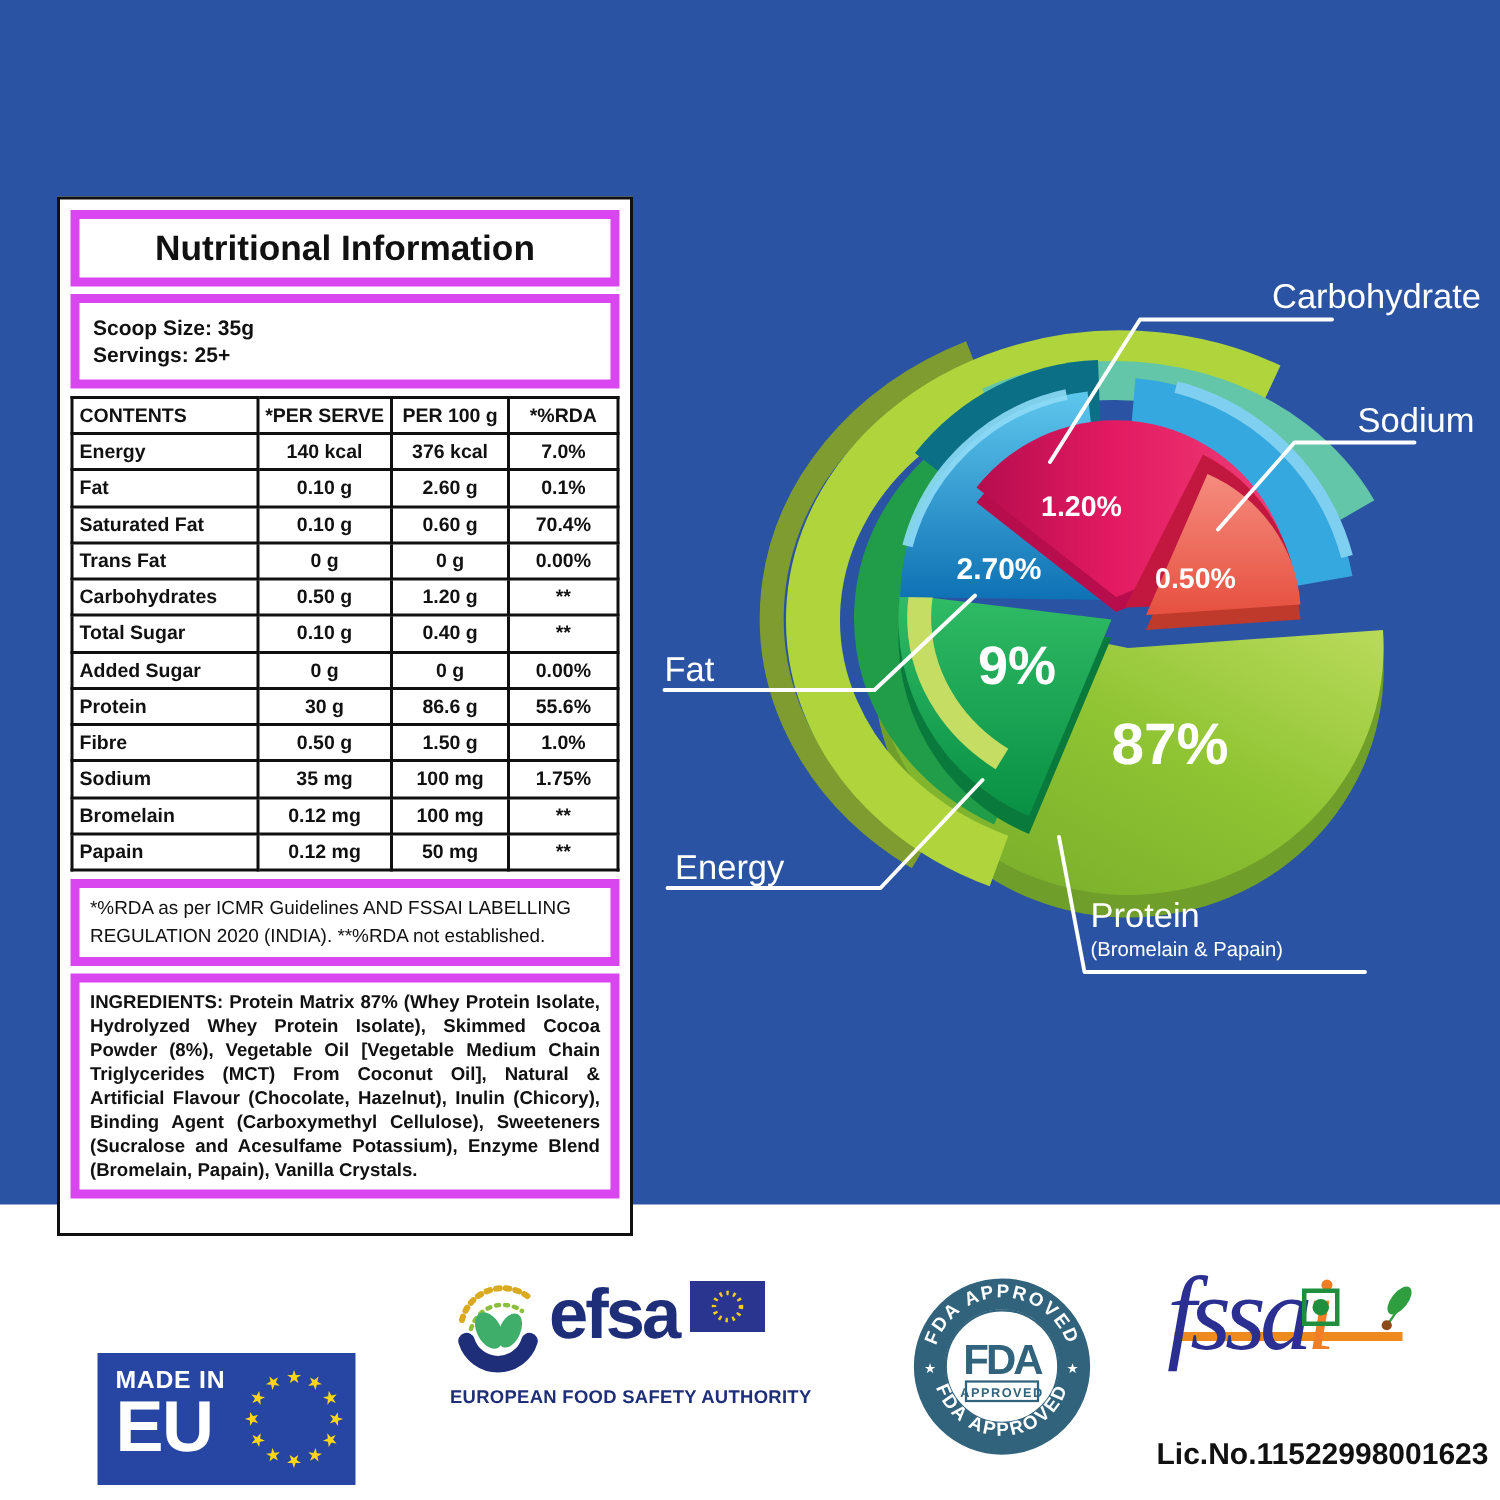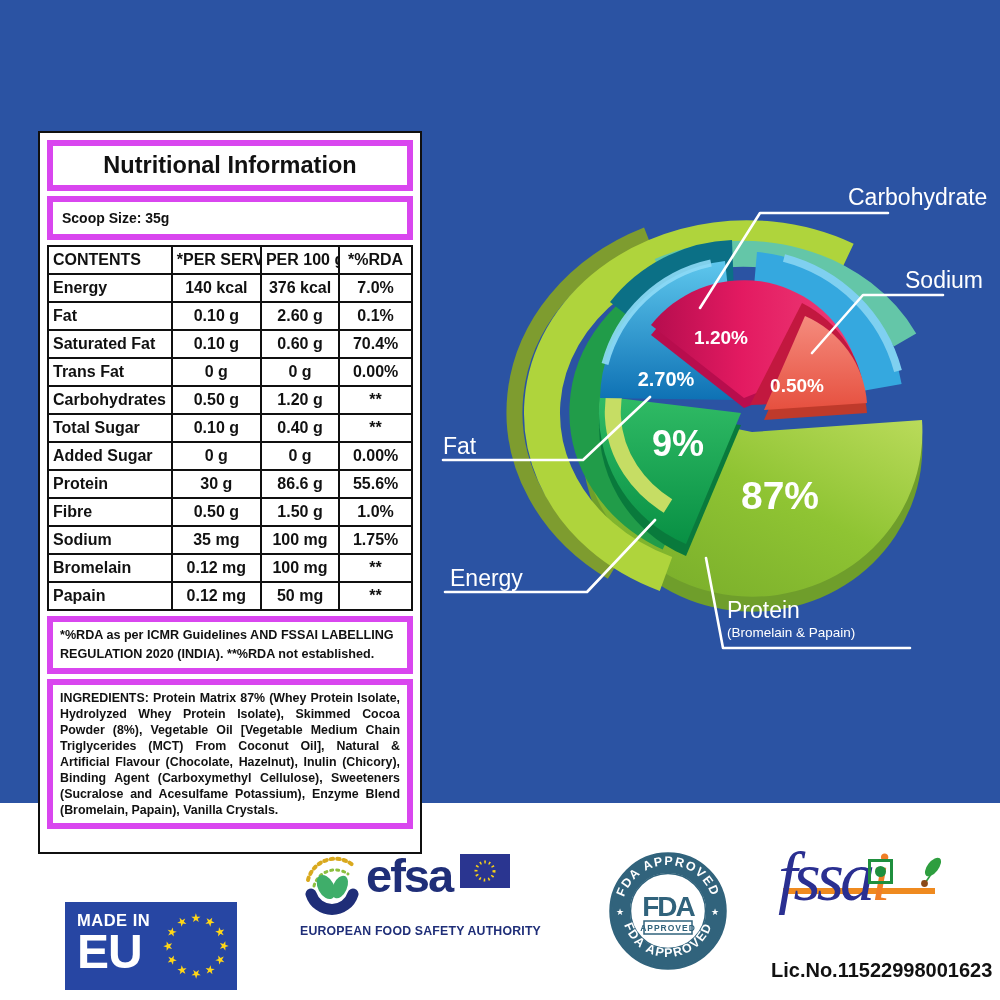--- a/index.html
+++ b/index.html
@@ -7,27 +7,27 @@
           font-family:"Liberation Sans","DejaVu Sans",sans-serif;background:#ffffff;}
   .bg-blue{position:absolute;left:0;top:0;width:1000px;height:803px;background:#2B53A3;}
 
   
   .card{position:absolute;left:38px;top:131px;width:384px;background:#ffffff;
         border:2px solid #101010;padding:7px;box-sizing:border-box;color:#111;}
   .cbox{border:6px solid #d946ef;margin-bottom:5px;box-sizing:border-box;background:#fff;}
   .title-box{padding:6px 2px;text-align:center;font-weight:bold;font-size:23.5px;letter-spacing:0px;}
   .scoop-box{padding:7px 9px;font-weight:bold;font-size:14px;line-height:1.32;}
   table.nut{width:100%;border-collapse:collapse;table-layout:fixed;}
-  table.nut th,table.nut td{border:2px solid #101010;font-size:16px;font-weight:bold;
+  table.nut th,table.nut td{border:2px solid #101010;font-size:13px;font-weight:bold;
         padding:3px 4px;line-height:1.25;overflow:hidden;white-space:nowrap;}
   table.nut th{text-align:left;}
   table.nut th.c,table.nut td.c{text-align:center;}
   table.nut td.l{text-align:left;}
   col.c1{width:34%}col.c2{width:24.5%}col.c3{width:21.5%}col.c4{width:20%}
-  .note-box{padding:4px 7px;font-weight:bold;font-size:12.6px;line-height:1.5;}
+  .note-box{padding:4px 7px;font-weight:normal;font-size:12.6px;line-height:1.5;}
   .ing-box{padding:5px 7px;font-weight:bold;font-size:12.4px;line-height:1.29;
            text-align:justify;margin-bottom:16px;}
 
   
   #chart-svg{position:absolute;left:0;top:0;pointer-events:none;}
   #chart-svg text{font-family:"Liberation Sans","DejaVu Sans",sans-serif;fill:#ffffff;}
   .callout{font-size:23px;}
   .callout-sm{font-size:13.5px;}
   .pct{font-weight:bold;text-anchor:middle;}
 
@@ -63,20 +63,21 @@
 </head>
 <body>
 
 <div id="canvas">
   <div class="bg-blue"></div>
 
   <div class="card">
     <div class="cbox title-box">Nutritional Information</div>
     <div class="cbox scoop-box">
       <div>Scoop Size: 35g</div>
+      <div>Servings: 25+</div>
     </div>
     <div class="cbox" style="border:none;margin-bottom:5px;">
       <table class="nut">
         <colgroup>
             <col class="c1">
             <col class="c2">
             <col class="c3">
             <col class="c4">
           </colgroup>
         <tbody>

